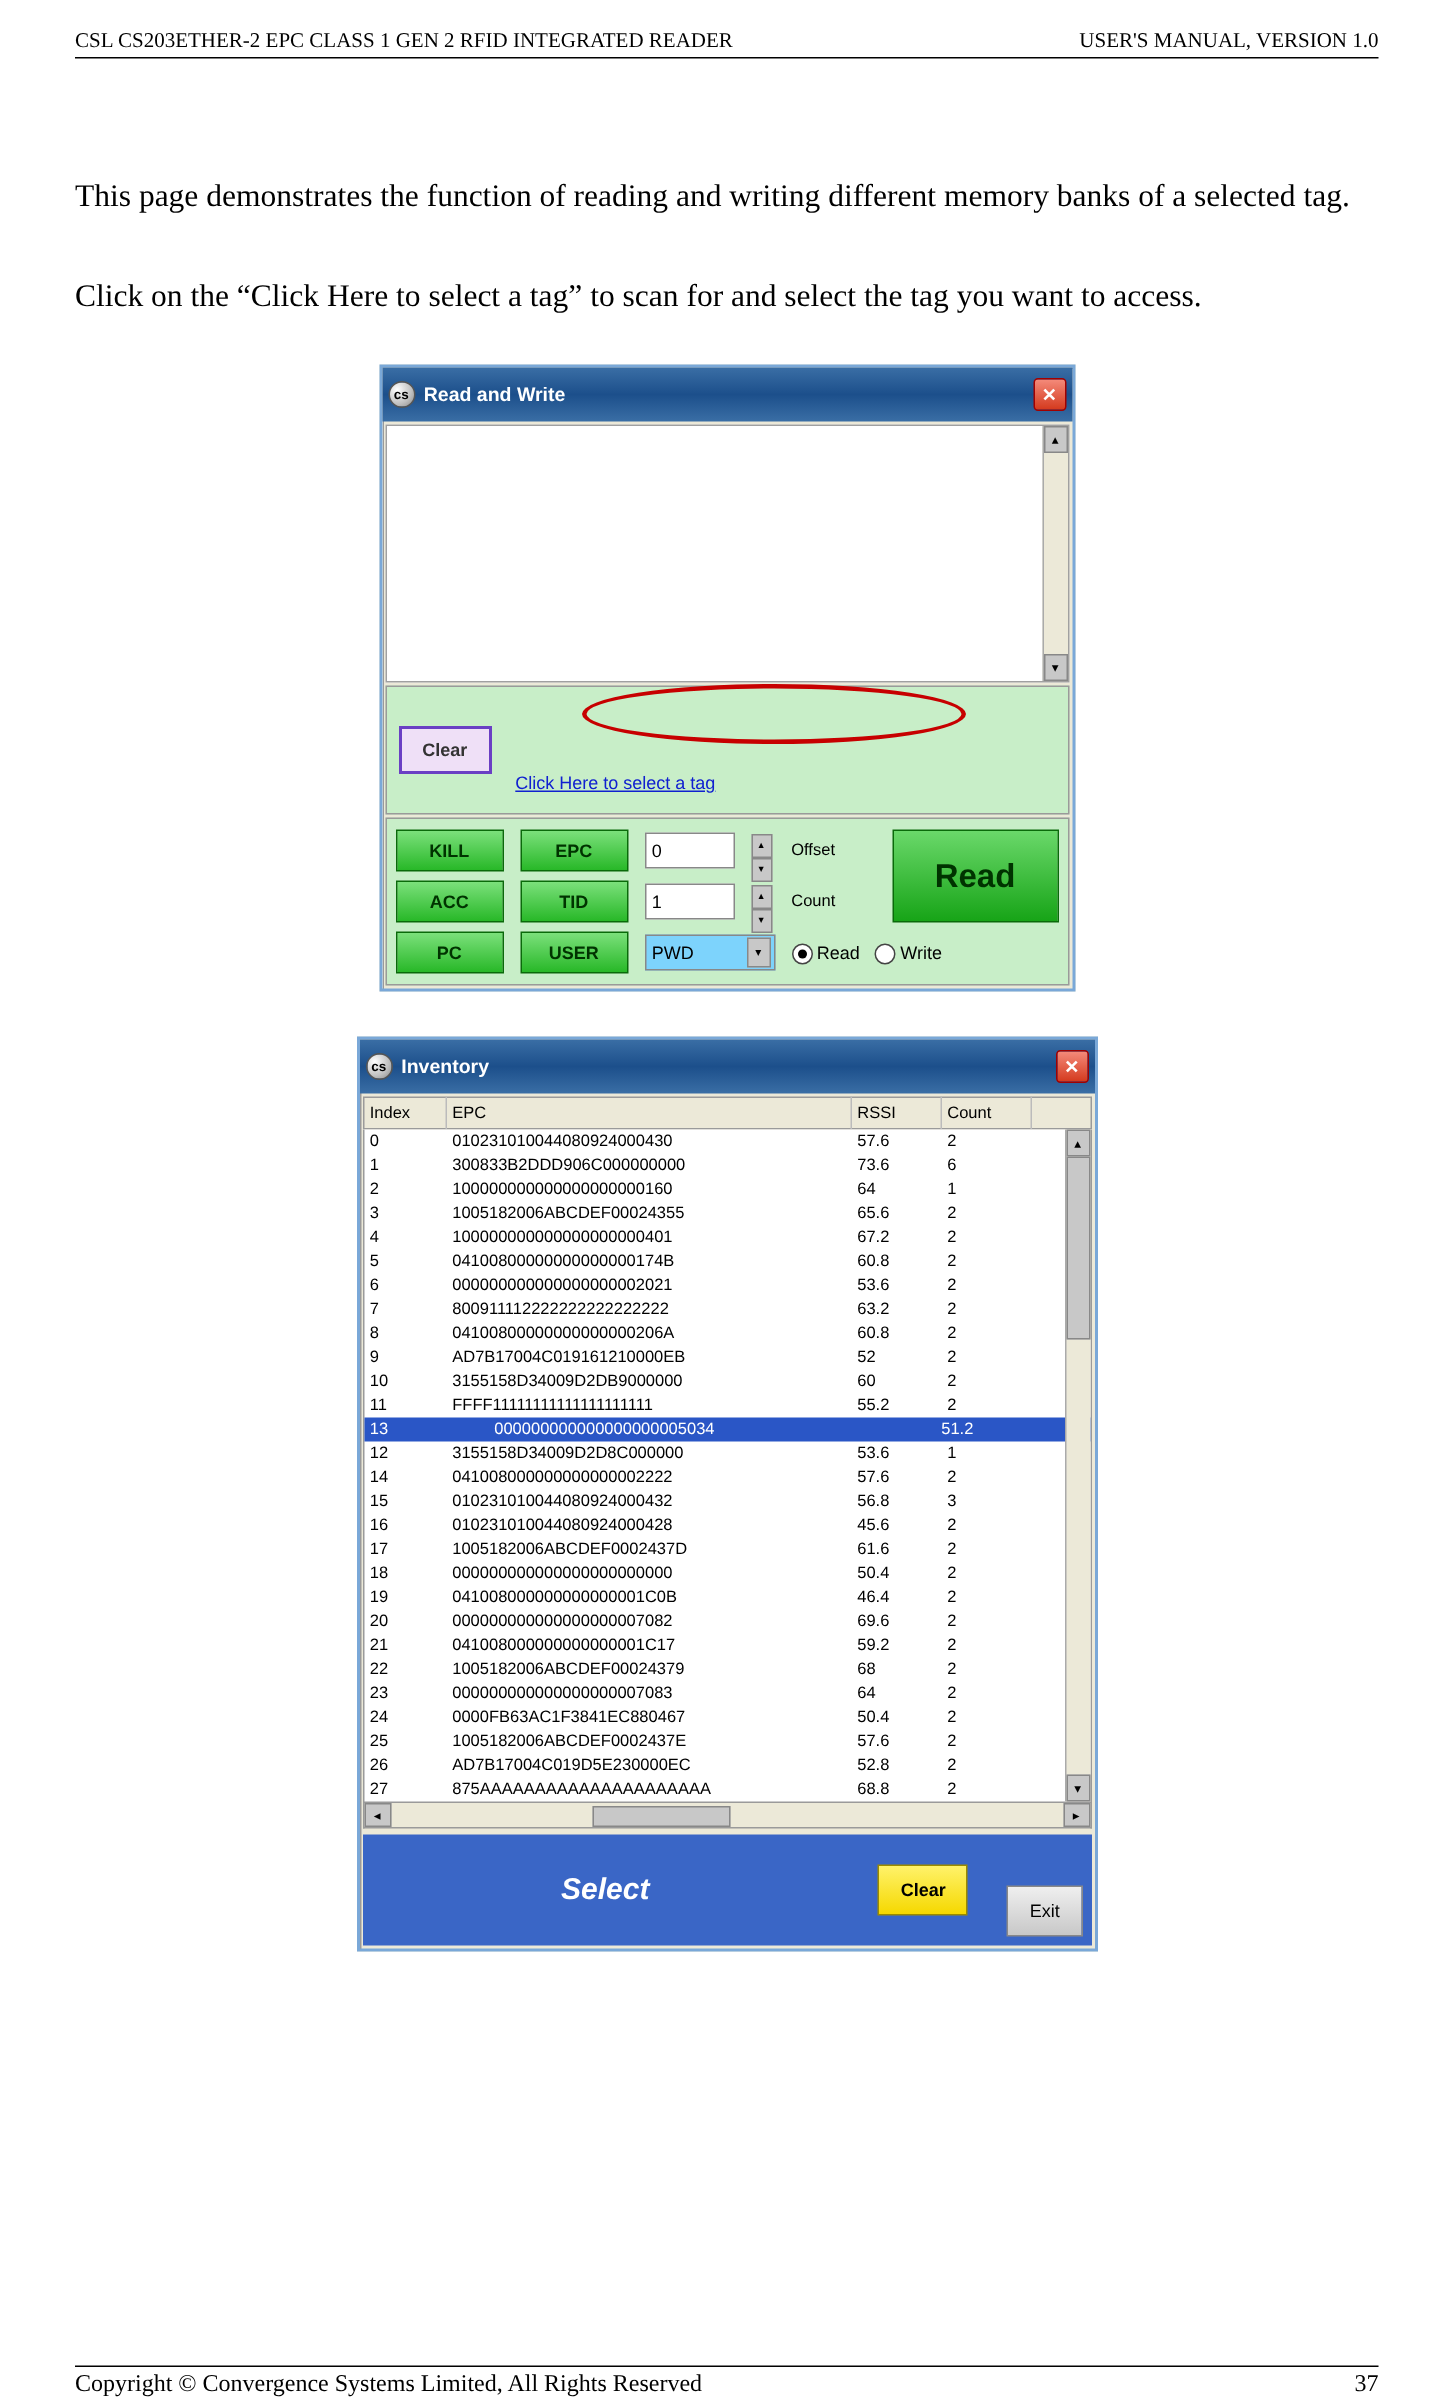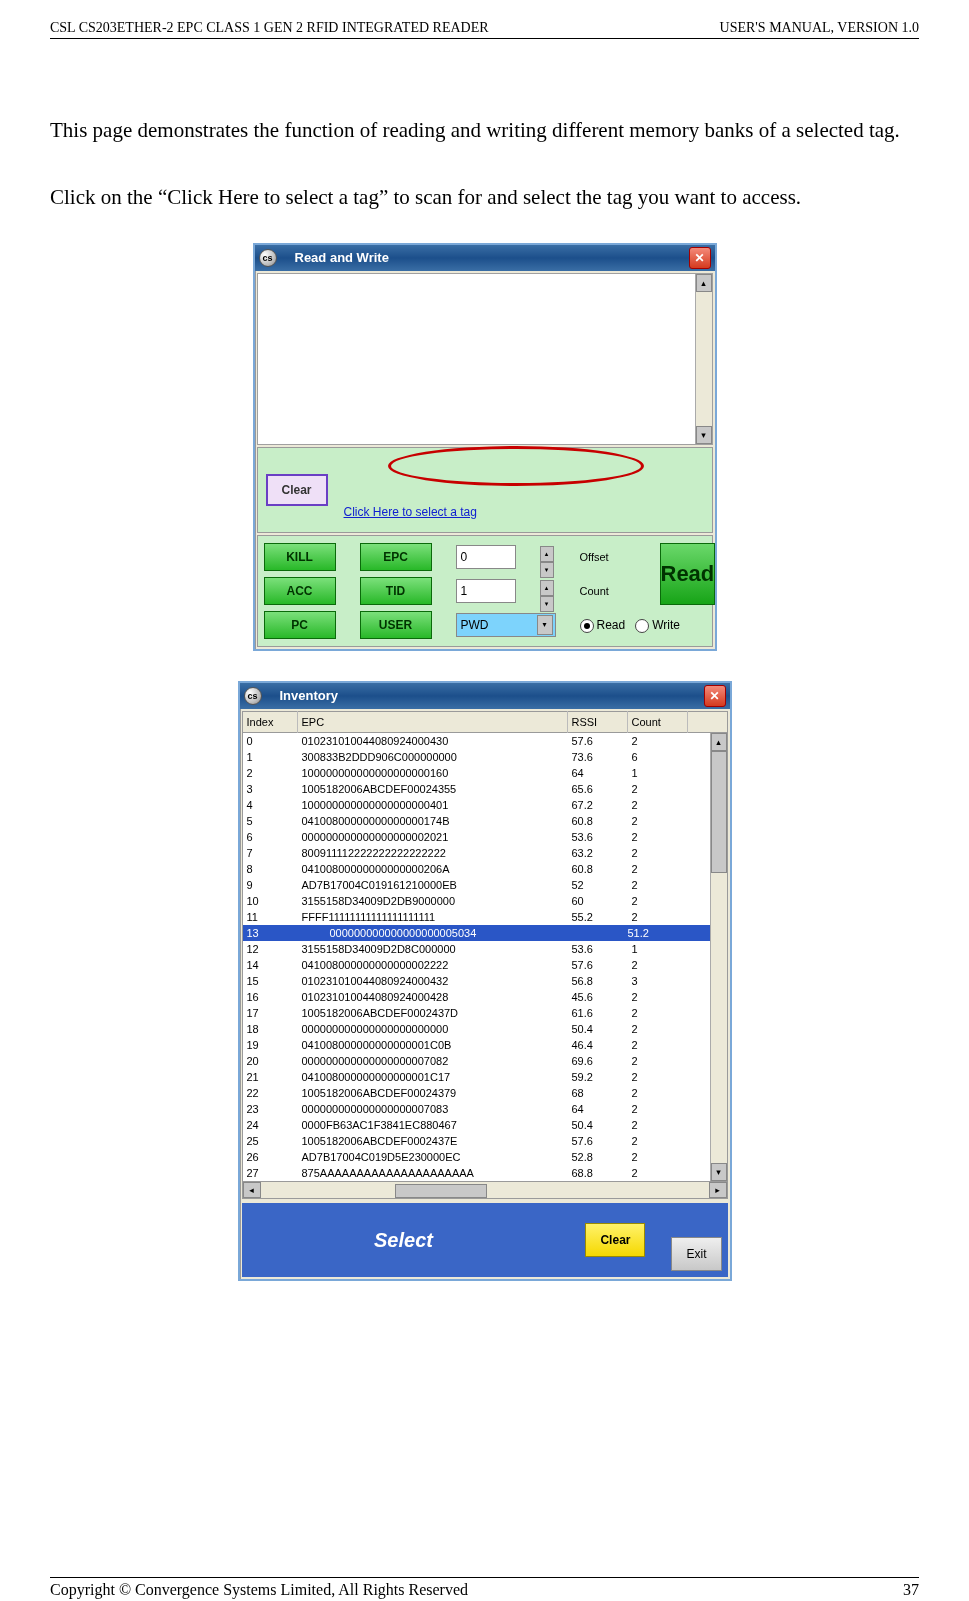--- a/index.html
+++ b/index.html
@@ -48,29 +48,29 @@
   
   .win {
     border: 2px solid #7aa8d8;
     background: #ece9d8;
     font-family: Tahoma, Arial, sans-serif;
     font-size: 12px;
     color: #000;
     box-shadow: 1px 1px 0 #9a9a9a inset;
   }
   .titlebar {
-    height: 26px;
+    height: 36px;
     background: linear-gradient(to bottom, #3a6ea5 0%, #1c4f8b 50%, #3a6ea5 100%);
     color: #fff;
     display: flex;
     align-items: center;
     padding: 0 4px;
     font-weight: bold;
     font-size: 13px;
-    gap: 18px;
+    gap: 6px;
   }
   .titlebar .icon {
     width: 16px; height: 16px;
     background: radial-gradient(circle at 30% 30%, #fff 0%, #c0c0c0 60%, #888 100%);
     border-radius: 50%;
     border: 1px solid #555;
     display:flex;align-items:center;justify-content:center;
     font-size:9px;color:#000;
   }
   .titlebar .spacer { flex: 1; }
@@ -128,21 +128,21 @@
   }
   .rw-bot {
     background:#c8eec8;
     border:1px solid #9a9a9a;
     margin:2px;
     padding:6px;
     display:grid;
     grid-template-columns:72px 72px 60px 16px 50px 1fr;
     grid-auto-rows:30px;
     align-items:center;
-    gap:4px 24px;
+    gap:4px 11px;
     position:relative;
   }
   .gbtn {
     background:linear-gradient(to bottom,#7be07b,#28b828);
     color:#003300;
     font-weight:bold;
     text-align:center;
     border:1px solid #0a6a0a;
     display:flex;align-items:center;justify-content:center;
     height:26px;

